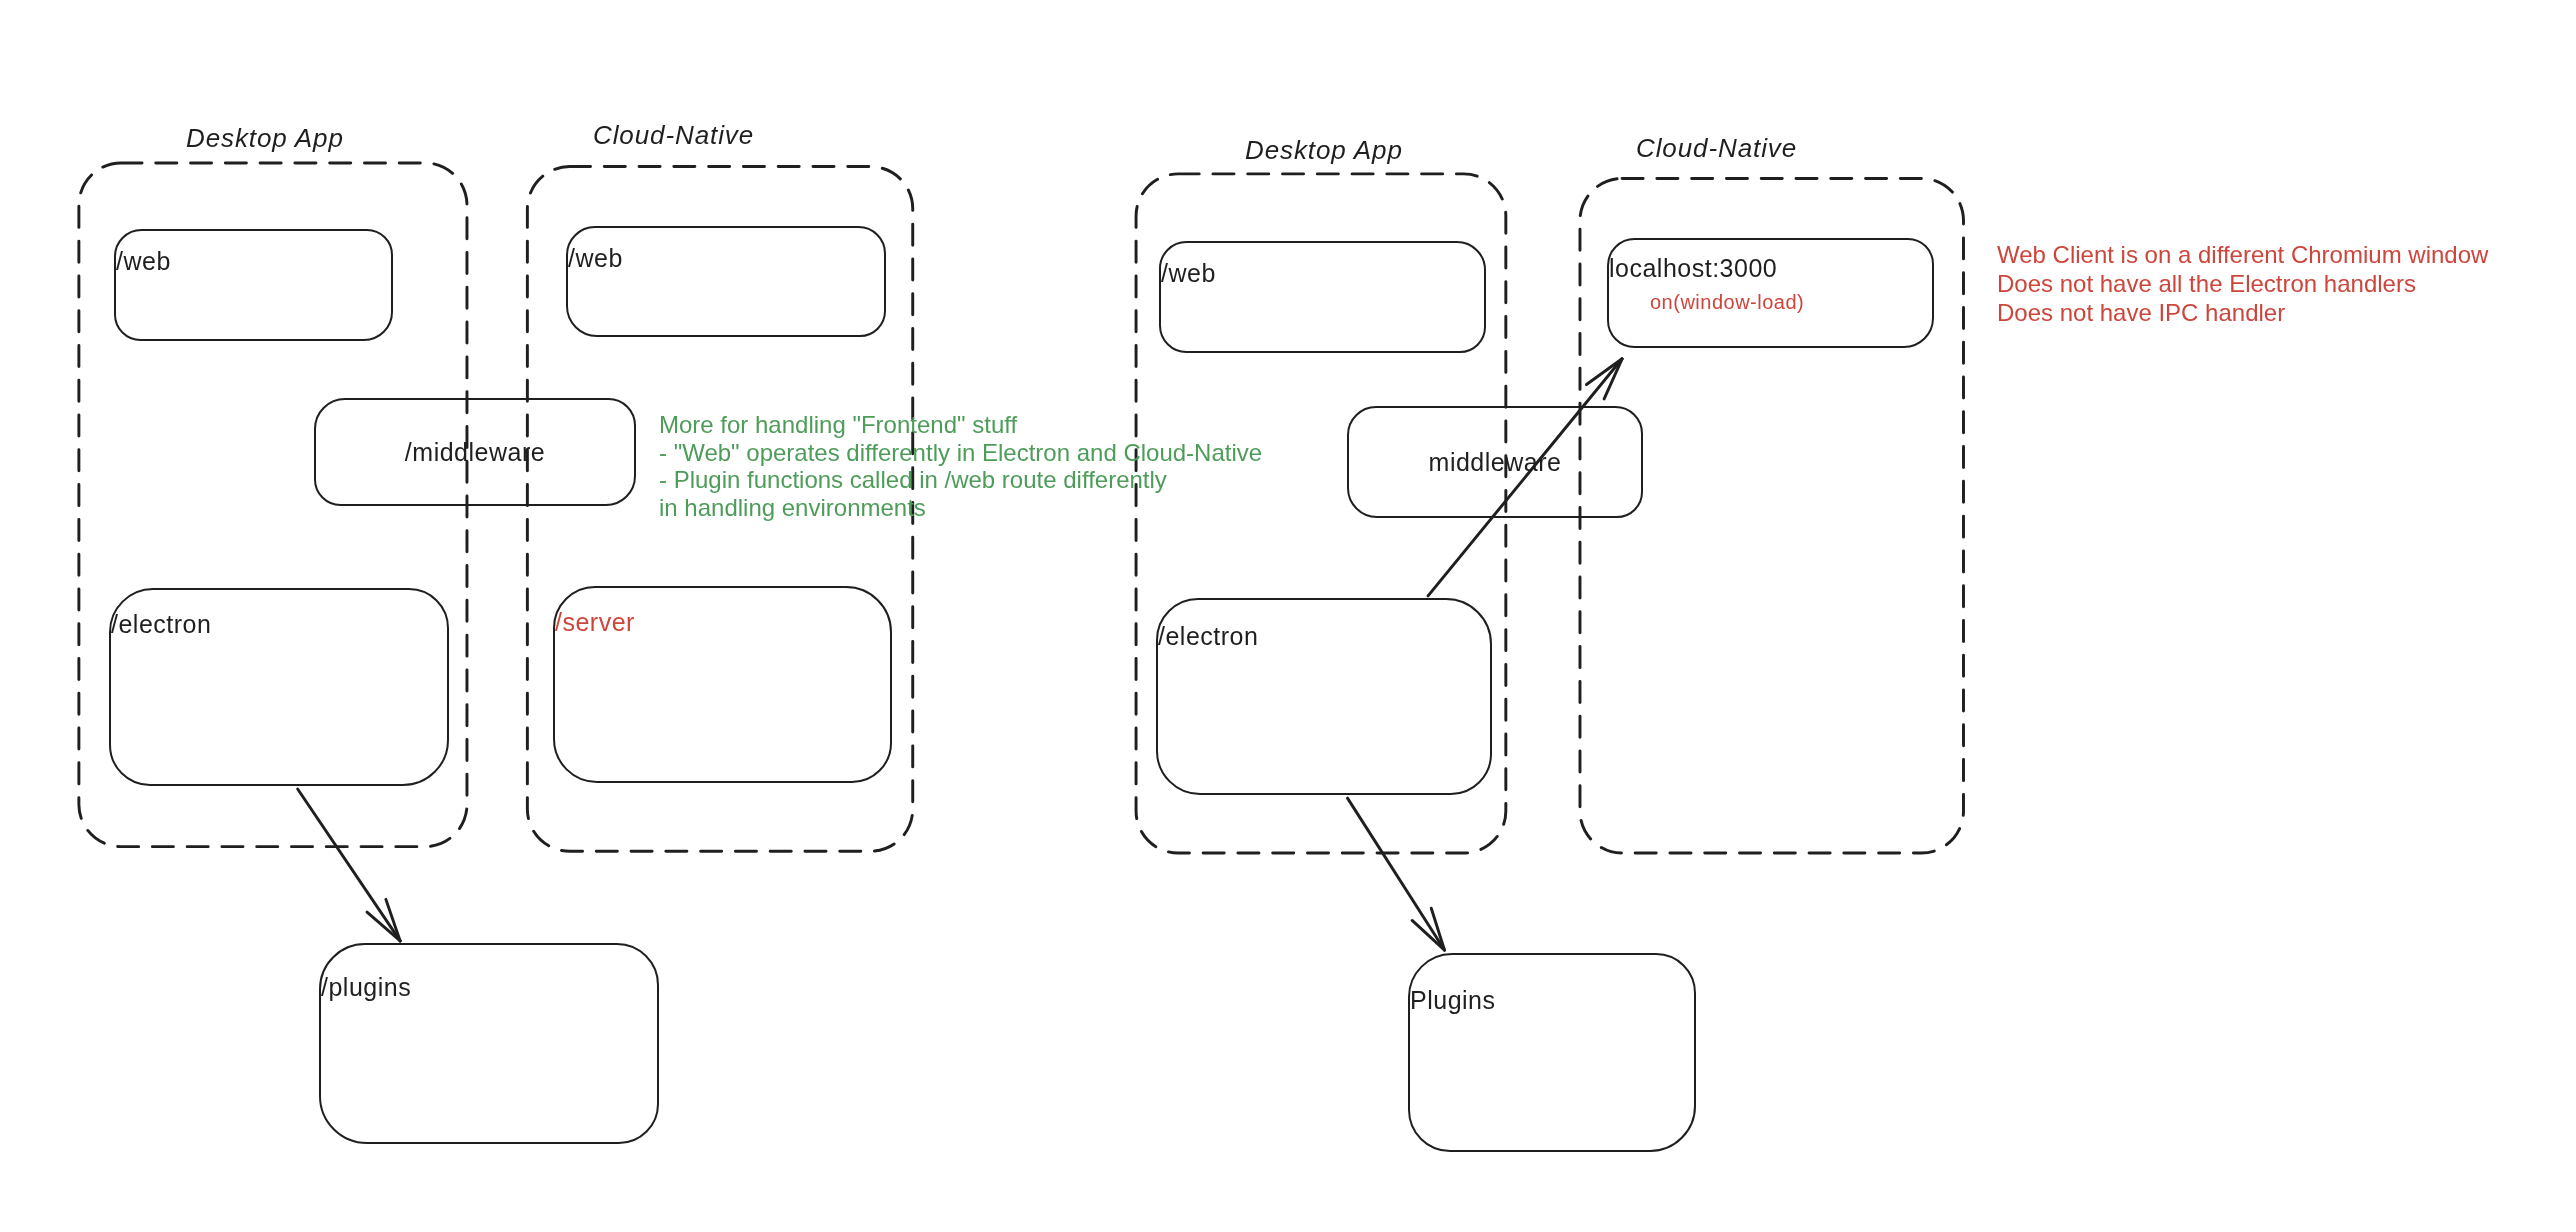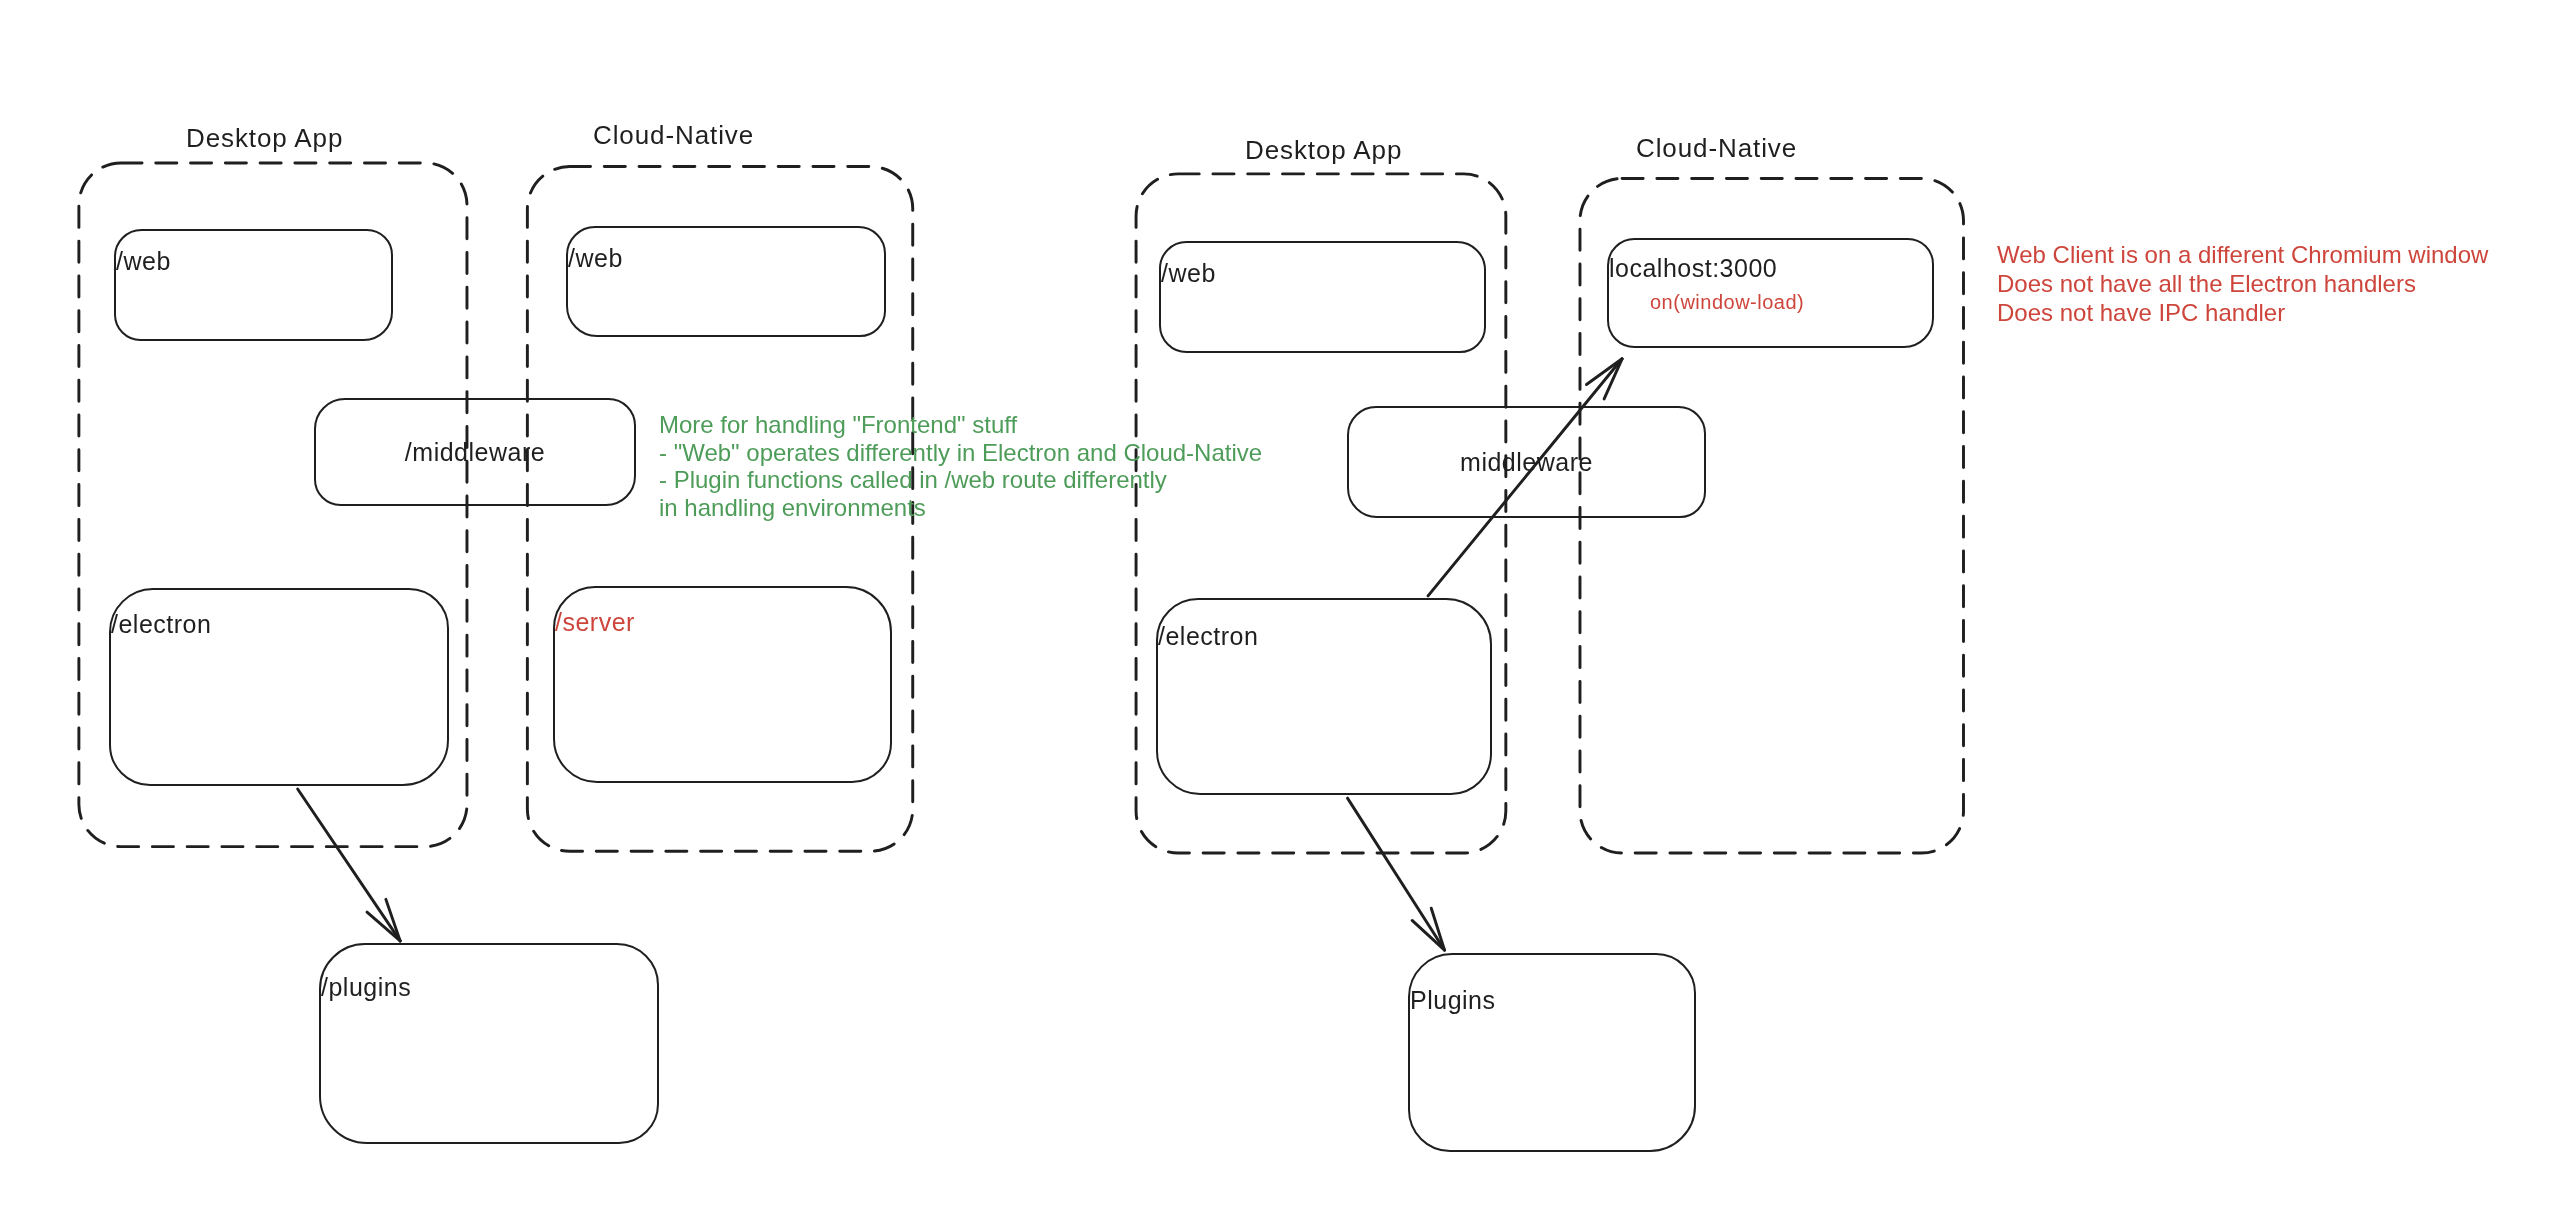--- a/index.html
+++ b/index.html
@@ -47,20 +47,21 @@
   .box.vcenter {
     display: flex;
     align-items: center;
     justify-content: center;
   }
   .group-title {
     position: absolute;
     font-size: 26px;
     letter-spacing: 0.9px;
     white-space: nowrap;
+    font-style: italic;
   }
   .note {
     position: absolute;
     font-size: 24px;
     white-space: nowrap;
   }
   .note > div { line-height: 27.5px; }
   .note.green-note { color: var(--green); }
   .note.red-note { color: var(--red); }
   .red-note > div { line-height: 29px; }
@@ -139,21 +140,21 @@
 
   <div class="box" style="left:1159px; top:241px; width:327px; height:112px; border-radius:27.5px 29px 26px 27.5px; padding-top:15.6px;">
     <span>/web</span>
   </div>
 
   <div class="box" style="left:1607px; top:238px; width:327px; height:110px; border-radius:27.5px 26px 30px 27.5px; padding-top:13.7px;">
     <span>localhost:3000</span>
     <span class="sub-line red-text">on(window-load)</span>
   </div>
 
-  <div class="box vcenter" style="left:1347px; top:406px; width:359px; height:112px; border-radius:29px 27.5px 26px 30px;">
+  <div class="box vcenter" style="left:1347px; top:406px; width:296px; height:112px; border-radius:29px 27.5px 26px 30px;">
     <span>middleware</span>
   </div>
 
   <div class="box" style="left:1156px; top:598px; width:336px; height:197px; border-radius:42px 46px 41px 44px; padding-top:22px;">
     <span>/electron</span>
   </div>
 
   <div class="box" style="left:1364px; top:953px; width:288px; height:199px; border-radius:44px 40px 46px 42px; padding-top:31px;margin-left:44px;">
     <span>Plugins</span>
   </div>

